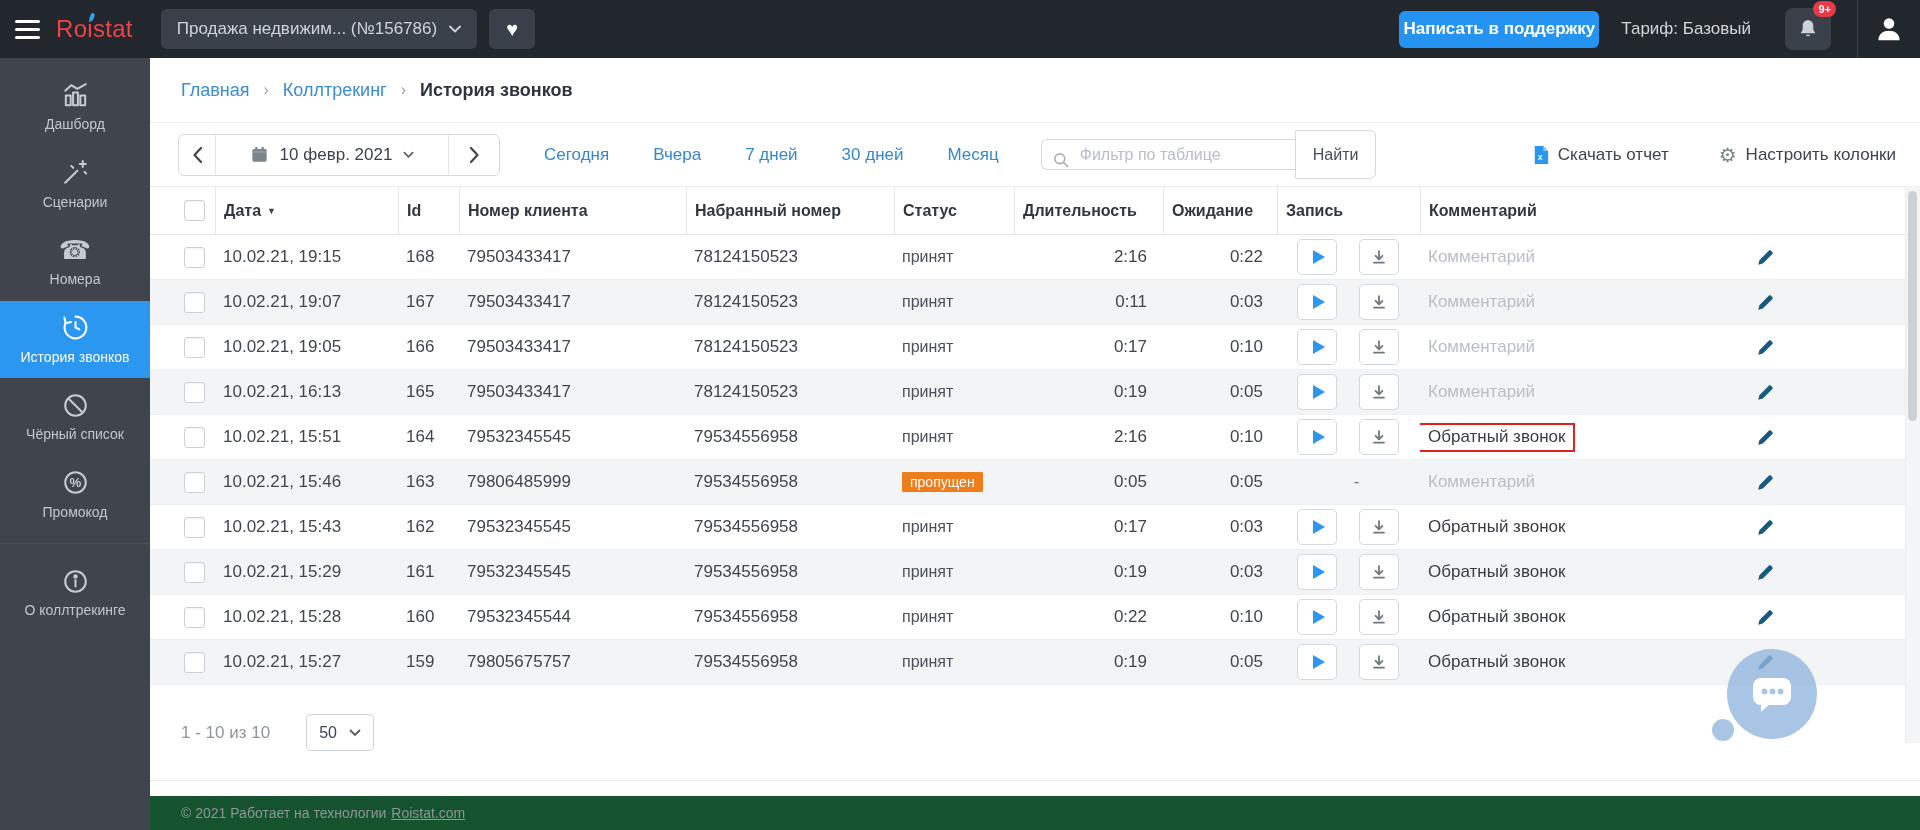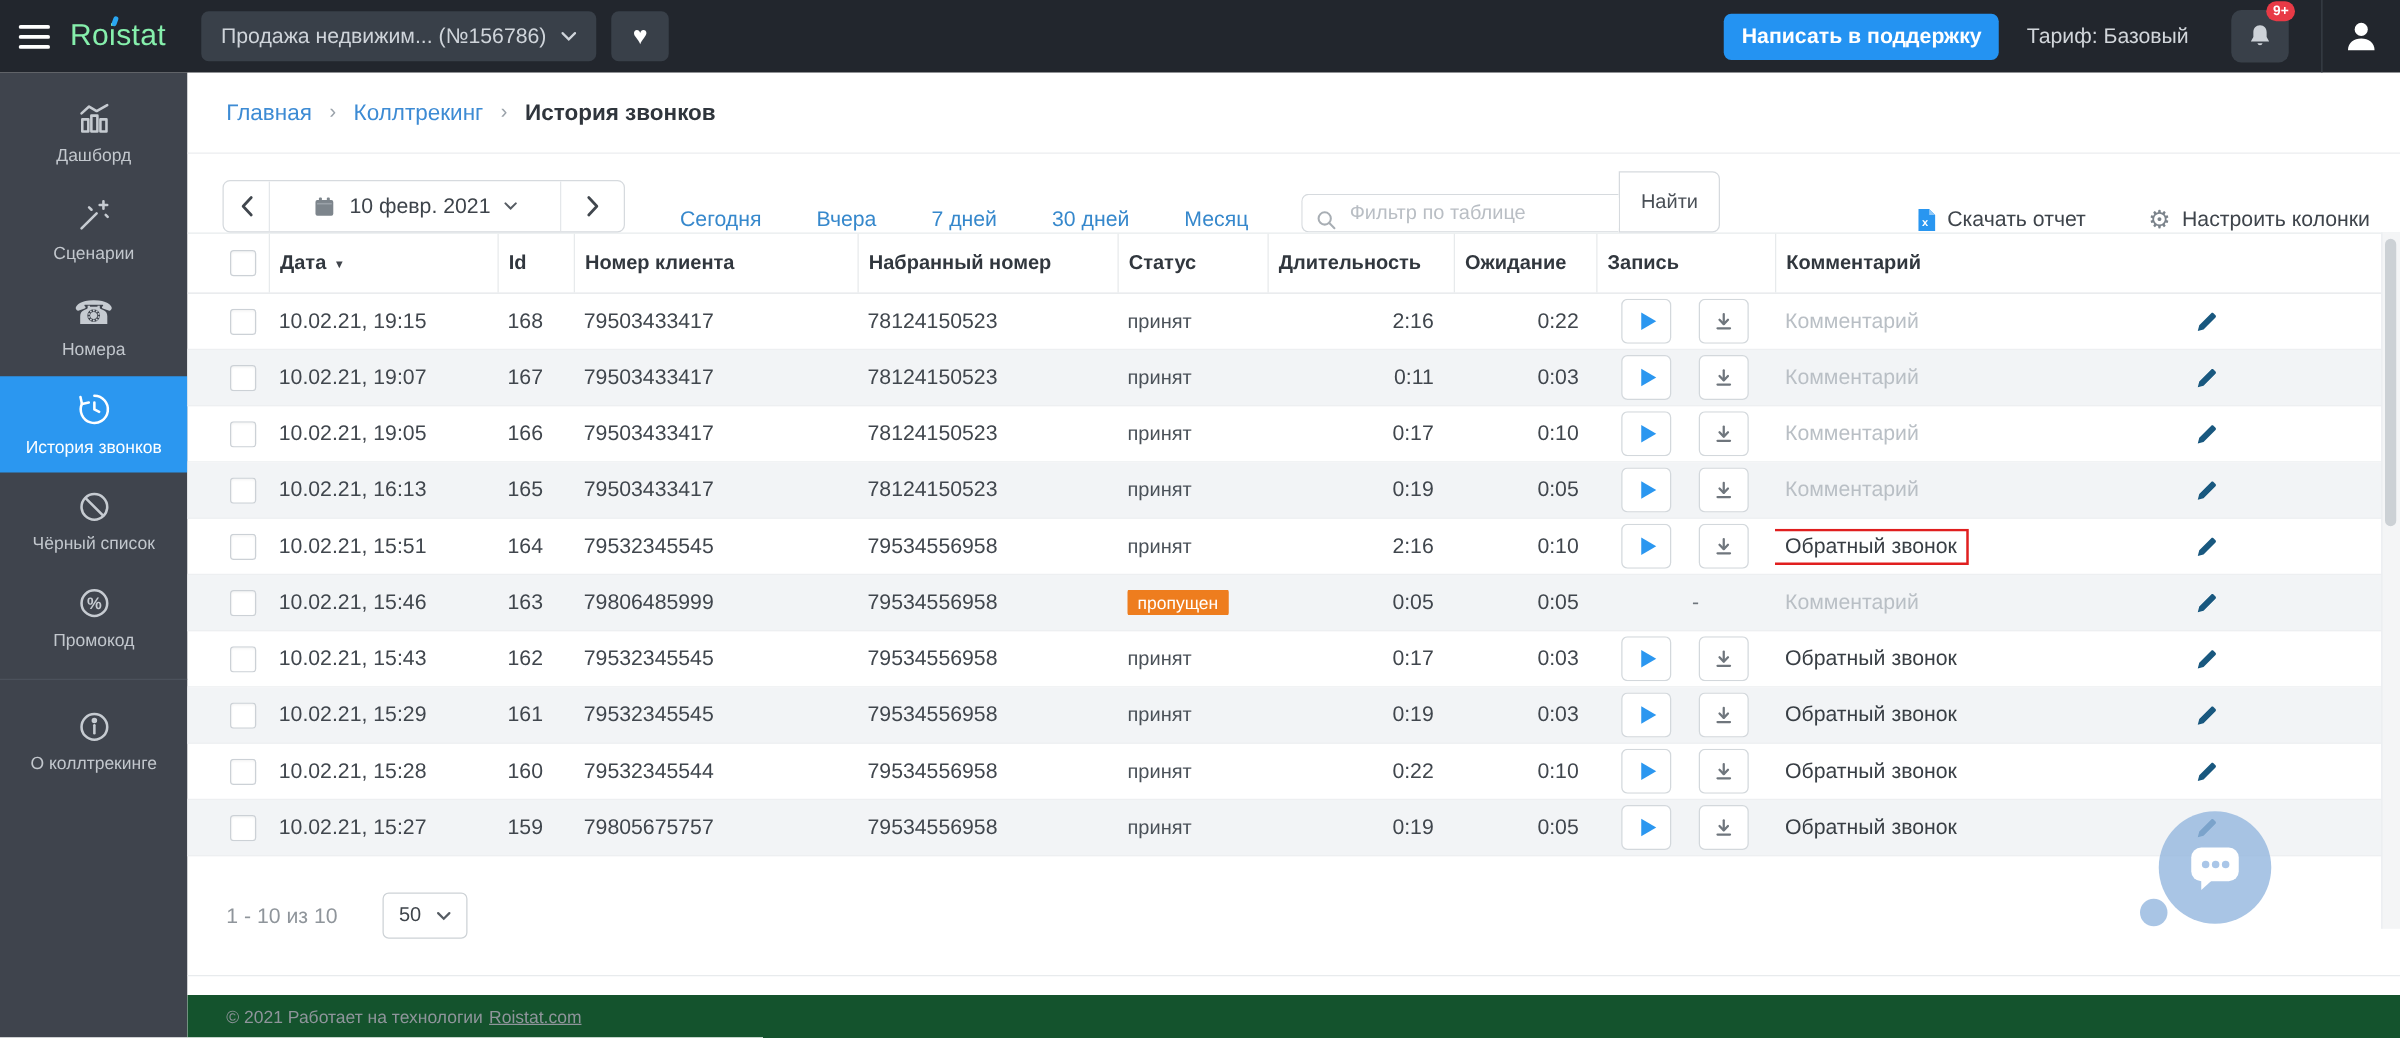--- a/index.html
+++ b/index.html
@@ -6,30 +6,30 @@
   body{width:1920px;height:830px;position:relative;overflow:hidden;background:#fff;
        font-family:"Liberation Sans","DejaVu Sans",sans-serif;color:#40464d}
   svg{display:block}
 
   
   .topbar{position:absolute;top:0;left:0;width:1920px;height:58px;background:#22262d;
           display:flex;align-items:center;z-index:30;box-sizing:border-box}
   .hamburger{width:46px;height:58px;display:flex;flex-direction:column;justify-content:center;
              gap:5px;padding-left:15px;box-sizing:border-box;cursor:pointer}
   .hamburger i{display:block;width:25px;height:3px;background:#fff;border-radius:2px}
-  .logo{color:#86efac;font-size:24px;margin-left:10px;letter-spacing:.3px;position:relative}
+  .logo{color:#ef4444;font-size:24px;margin-left:10px;letter-spacing:.3px;position:relative}
   .logo::after{content:'';position:absolute;top:-2px;left:34px;width:4px;height:8px;
                background:#2aa6f2;transform:rotate(20deg);border-radius:2px}
   .proj{margin-left:28px;height:40px;background:#394049;border-radius:6px;display:flex;
         align-items:center;gap:12px;padding:0 16px;color:#cfd4da;font-size:17px;cursor:pointer}
   .heart-btn{margin-left:12px;width:46px;height:40px;background:#394049;border-radius:6px;
              display:flex;align-items:center;justify-content:center;color:#fff;font-size:20px;cursor:pointer}
   .tb-right{margin-left:auto;display:flex;align-items:center;height:100%}
   .support{background:#2493f2;color:#fff;font-weight:bold;font-size:17px;border:none;
-           border-radius:6px;height:37px;padding:0 14px;cursor:pointer;
+           border-radius:6px;height:37px;padding:0 4px;cursor:pointer;
            font-family:"Liberation Sans",sans-serif}
   .tariff{color:#d2d6db;font-size:17px;margin-left:22px}
   .bell-wrap{margin-left:34px;position:relative;width:46px;height:42px;background:#394049;
              border-radius:8px;display:flex;align-items:center;justify-content:center;cursor:pointer}
   .bell-badge{position:absolute;top:-7px;right:-5px;background:#e83a46;color:#fff;font-size:11px;
               font-weight:bold;border-radius:9px;padding:2px 5px;line-height:1.1}
   .tb-divider{width:1px;height:58px;background:#3a4048;margin-left:26px}
   .avatar{width:62px;display:flex;justify-content:center;align-items:center;cursor:pointer}
 
   
@@ -47,21 +47,21 @@
   .side-divider{height:1px;background:#4b515b;margin:10px 0}
 
   
   .content{position:absolute;left:150px;top:58px;right:0;bottom:0;background:#fff}
   .breadcrumbs{height:65px;display:flex;align-items:center;padding-left:31px;font-size:18px;
                border-bottom:1px solid #ebedef;box-sizing:border-box}
   .crumb-link{color:#3d8bd4;cursor:pointer}
   .crumb-sep{color:#9aa2aa;margin:0 14px;font-size:16px}
   .crumb-current{color:#2f353c;font-weight:bold}
 
-  .toolbar{height:63px;display:flex;align-items:flex-end;padding:0 24px 0 28px;box-sizing:border-box}
+  .toolbar{height:63px;display:flex;align-items:center;padding:0 24px 0 28px;box-sizing:border-box}
   .datectl{display:flex;height:42px;border:1px solid #d6dade;border-radius:6px;background:#fff;
            box-sizing:border-box;overflow:hidden}
   .seg{display:flex;align-items:center;justify-content:center;cursor:pointer}
   .seg-prev{width:36px;border-right:1px solid #e4e7ea}
   .seg-date{width:232px;gap:11px;font-size:17px;color:#3d434a;border-right:1px solid #e4e7ea}
   .seg-next{width:50px}
   .quick{display:flex;gap:44px;margin-left:44px;font-size:17px}
   .quick a{color:#3688cc;cursor:pointer;text-decoration:none}
   .finput-wrap{position:relative;margin-left:42px}
   .filter-input{width:254px;height:31px;border:1px solid #d6dade;border-right:none;

